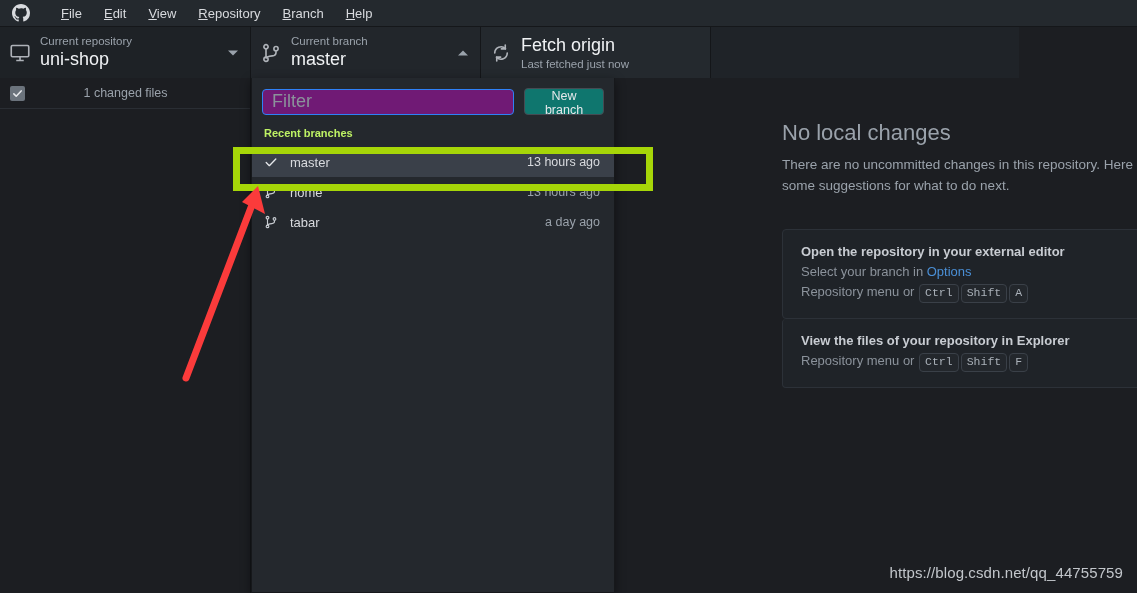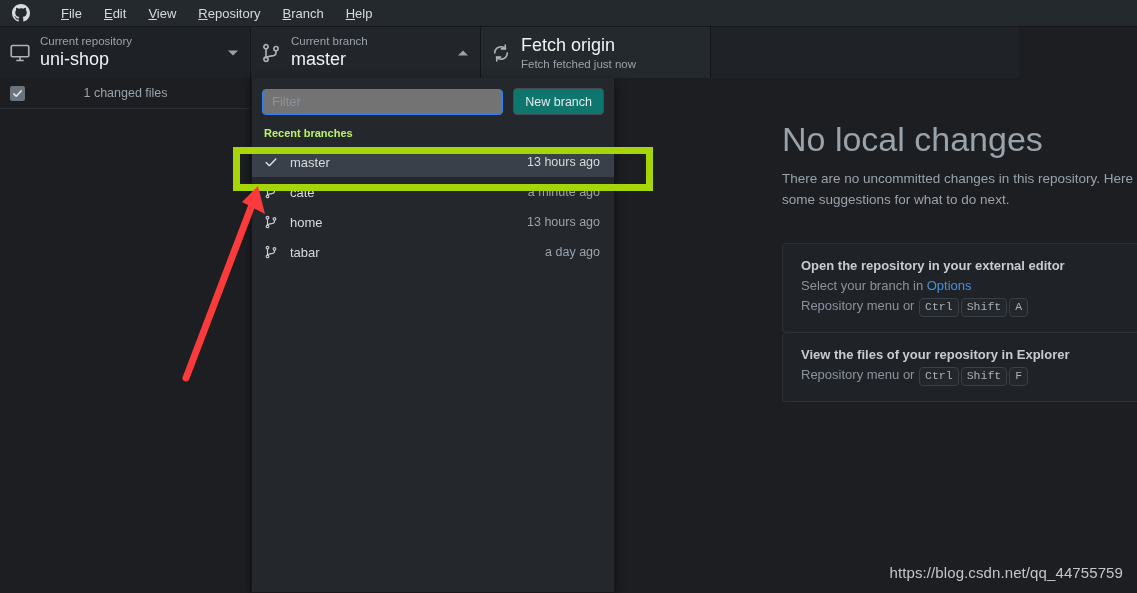--- a/index.html
+++ b/index.html
@@ -76,21 +76,21 @@
   .chk svg { width: 11px; height: 11px; }
   .changes-label {
     flex: 1; text-align: center; font-size: 12.5px; color: #9aa2ab; margin-right: 24px;
   }
 
   
   .main {
     position: absolute; left: 252px; top: 78px; right: 0; bottom: 0;
     background: #1c1e22; padding: 42px 0 0 530px;
   }
-  .blank-title { font-size: 34px; color: #9aa2ab; font-weight: 300; line-height: 1.15; }
+  .blank-title { font-size: 22px; color: #9aa2ab; font-weight: 300; line-height: 1.15; }
   .blank-sub { font-size: 13.5px; color: #9aa2ab; margin-top: 10px; width: 400px; line-height: 1.55; }
   .sugg-list { margin-top: 32px; width: 400px; }
   .sugg-card {
     background: #1f2328; border: 1px solid #2c3138; border-radius: 4px;
     padding: 14px 18px 15px;
   }
   .sugg-card + .sugg-card { border-top: none; }
   .sugg-title { font-size: 13px; color: #c8ccd2; font-weight: bold; }
   .sugg-line { font-size: 13px; color: #8b929b; margin-top: 5px; }
   .link { color: #4a8fd6; }
@@ -101,22 +101,22 @@
   }
 
   
   .dropdown {
     position: absolute; left: 251px; top: 78px; width: 364px; height: 515px;
     background: #24282d; border: 1px solid #16181b; border-top: none;
     box-shadow: 0 3px 10px rgba(0,0,0,.45); z-index: 20;
   }
   .dd-head { display: flex; align-items: center; gap: 10px; padding: 10px 10px 9px; }
   .dd-filter {
-    flex: 1; height: 26px; background: #737373; border: 1px solid #2f81f7;
-    border-radius: 4px; color: #d8dade; font-size: 13px; padding: 0 9px;
+    flex: 1; height: 26px; background: #701a75; border: 1px solid #2f81f7;
+    border-radius: 4px; color: #d8dade; font-size: 18px; padding: 0 9px;
     font-family: "Liberation Sans", sans-serif; outline: none;
   }
   .dd-filter::placeholder { color: #8b929b; }
   .dd-newbranch {
     height: 27px; background: #0f766e; border: 1px solid #454b53; border-radius: 4px;
     color: #e6e8eb; font-size: 12.5px; padding: 0 11px; cursor: default;
     font-family: "Liberation Sans", sans-serif;
   }
   .dd-section { font-size: 11px; font-weight: bold; color: #bef264; padding: 3px 12px 8px; }
   .branch-row {
@@ -199,21 +199,21 @@
       <svg class="tb-icon" viewBox="0 0 16 16">
         <g fill="none" stroke="#c8ccd2" stroke-width="1.3" stroke-linecap="round">
           <path d="M13 8a5 5 0 0 1-8.6 3.4"></path>
             <path d="M3 8a5 5 0 0 1 8.6-3.4"></path>
           <path d="M11.4 1.6v3.1h-3.1"></path>
             <path d="M4.6 14.4v-3.1h3.1"></path>
         </g>
       </svg>
       <div class="tb-text">
         <span class="tb-value">Fetch origin</span>
-        <span class="tb-sub">Fetch fetched just now</span>
+        <span class="tb-sub">Last fetched just now</span>
       </div>
     </div>
 
     <div class="tb-cell tb-rest"></div>
   </div>
 
   <div class="sidebar">
     <div class="changes-row">
       <span class="chk">
         <svg viewBox="0 0 12 12">
@@ -260,34 +260,20 @@
     <div class="branch-row selected">
       <span class="branch-ico">
         <svg viewBox="0 0 16 16">
             <path d="M2.5 8.6l3.6 3.6L13.5 4.5" fill="none" stroke="#e6e8eb" stroke-width="1.5" stroke-linecap="round" stroke-linejoin="round"></path>
           </svg>
       </span>
       <span class="branch-name">master</span>
       <span class="branch-time">13 hours ago</span>
     </div>
 
-    <div class="branch-row">
-      <span class="branch-ico">
-        <svg viewBox="0 0 16 16">
-            <g fill="none" stroke="#c8ccd2" stroke-width="1.3">
-              <circle cx="4" cy="3" r="1.5"></circle>
-              <circle cx="4" cy="13" r="1.5"></circle>
-              <circle cx="12" cy="4.5" r="1.5"></circle>
-              <path d="M4 4.5v7M12 6v1.2c0 1.6-1.3 2.5-3 2.7-2 .2-4.8.5-5 2.1"></path>
-            </g>
-          </svg>
-      </span>
-      <span class="branch-name">cate</span>
-      <span class="branch-time">a minute ago</span>
-    </div>
 
     <div class="branch-row">
       <span class="branch-ico">
         <svg viewBox="0 0 16 16">
             <g fill="none" stroke="#c8ccd2" stroke-width="1.3">
               <circle cx="4" cy="3" r="1.5"></circle>
               <circle cx="4" cy="13" r="1.5"></circle>
               <circle cx="12" cy="4.5" r="1.5"></circle>
               <path d="M4 4.5v7M12 6v1.2c0 1.6-1.3 2.5-3 2.7-2 .2-4.8.5-5 2.1"></path>
             </g>

